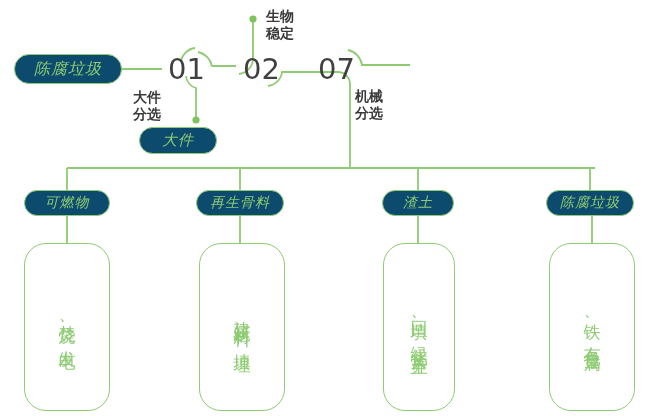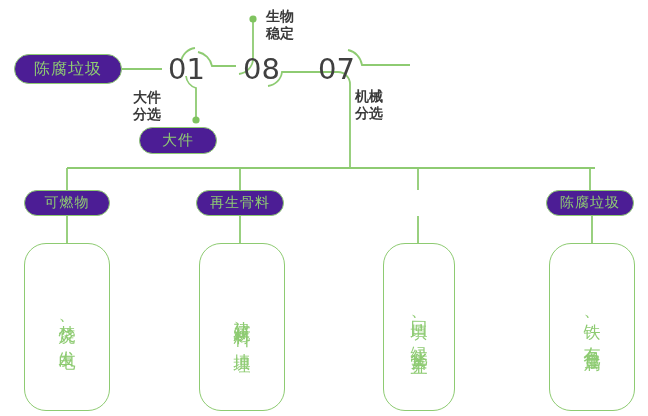--- a/index.html
+++ b/index.html
@@ -27,27 +27,28 @@
     height: 416px;
     pointer-events: none;
   }
 
   
   .pill {
     position: absolute;
     box-sizing: border-box;
     border: 1.6px solid #8ECB72;
     border-radius: 999px;
-    background: #4c1d95;
+    background: #0c4a6e;
     color: #8ECB72;
     display: flex;
     align-items: center;
     justify-content: center;
     letter-spacing: 1px;
     white-space: nowrap;
+    font-style: italic;
   }
   .pill.p-source {
     left: 14px; top: 54px;
     width: 108px; height: 30px;
     font-size: 16px;
   }
   .pill.p-bulky {
     left: 139px; top: 127px;
     width: 78px; height: 27px;
     font-size: 15px;
@@ -154,21 +155,21 @@
       <path d="M590,168 L590,190"></path>
 
       <path d="M67,216 L67,243"></path>
       <path d="M240,216 L240,243"></path>
       <path d="M418,216 L418,243"></path>
       <path d="M592,216 L592,243"></path>
     </g>
   </svg>
 
   <div class="stagenum sn0">01</div>
-  <div class="stagenum sn1">08</div>
+  <div class="stagenum sn1">02</div>
   <div class="stagenum sn2">07</div>
 
   <div class="anno anno-bio">
     <span class="ln">生物</span>
     <span class="ln">稳定</span>
   </div>
 
   <div class="anno anno-bulky">
     <span class="ln">大件</span>
     <span class="ln">分选</span>
@@ -178,20 +179,21 @@
     <span class="ln">机械</span>
     <span class="ln">分选</span>
   </div>
 
   <div class="pill p-source">陈腐垃圾</div>
 
   <div class="pill p-bulky">大件</div>
 
   <div class="pill p-cat cat1">再生骨料</div>
   <div class="pill p-cat cat0">可燃物</div>
+  <div class="pill p-cat cat2">渣土</div>
   <div class="pill p-cat cat3">陈腐垃圾</div>
 
   <div class="vbox vb0">
     <span class="vtext">焚烧、发电</span>
   </div>
   <div class="vbox vb1">
     <span class="vtext">建筑材料、填埋</span>
   </div>
   <div class="vbox vb2">
     <span class="vtext">回填、绿化营养土</span>

